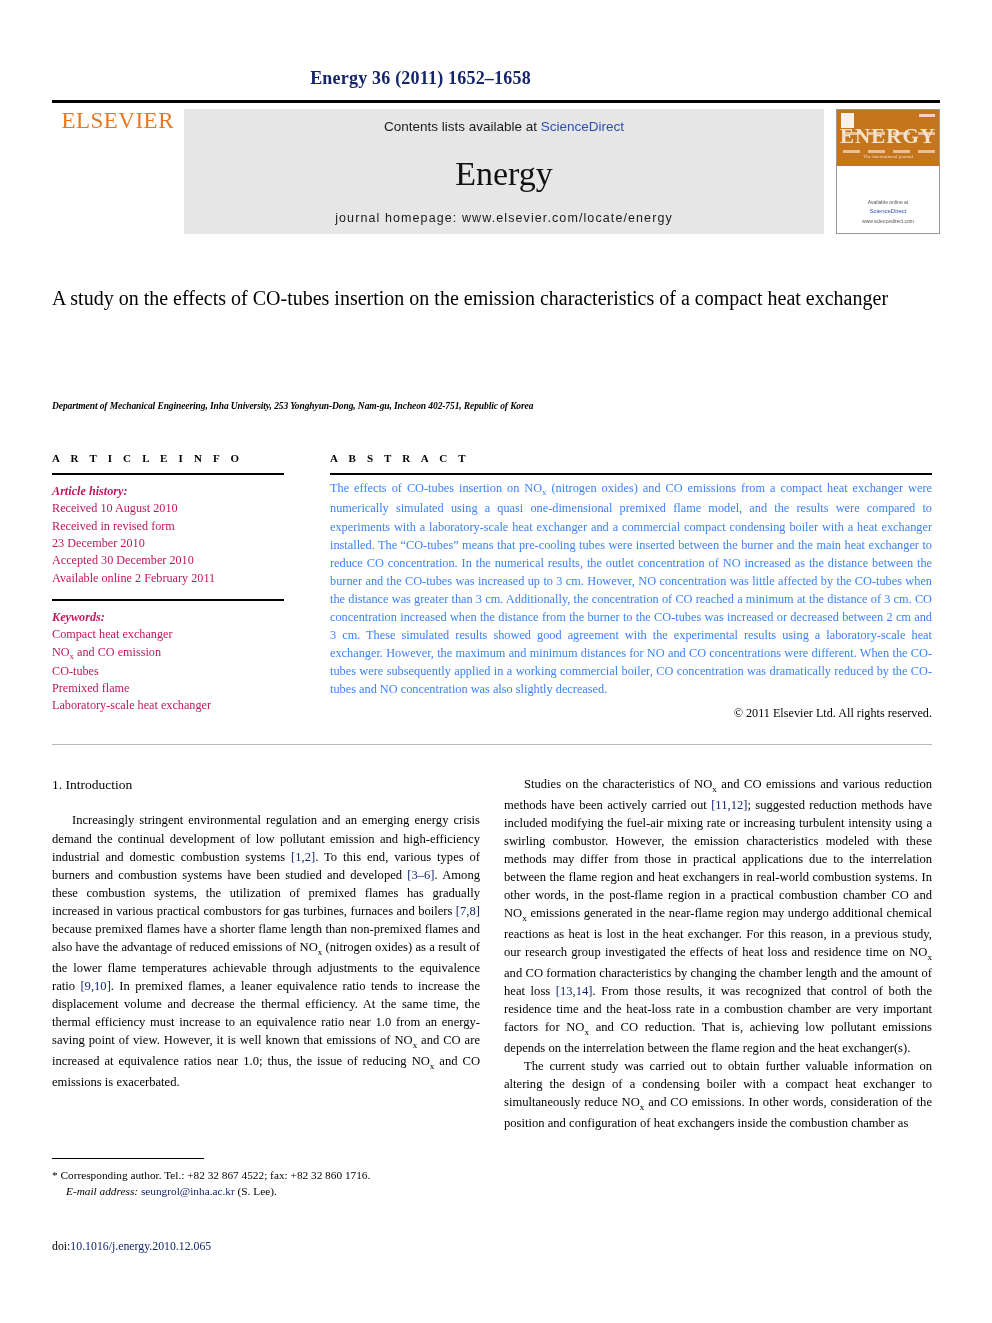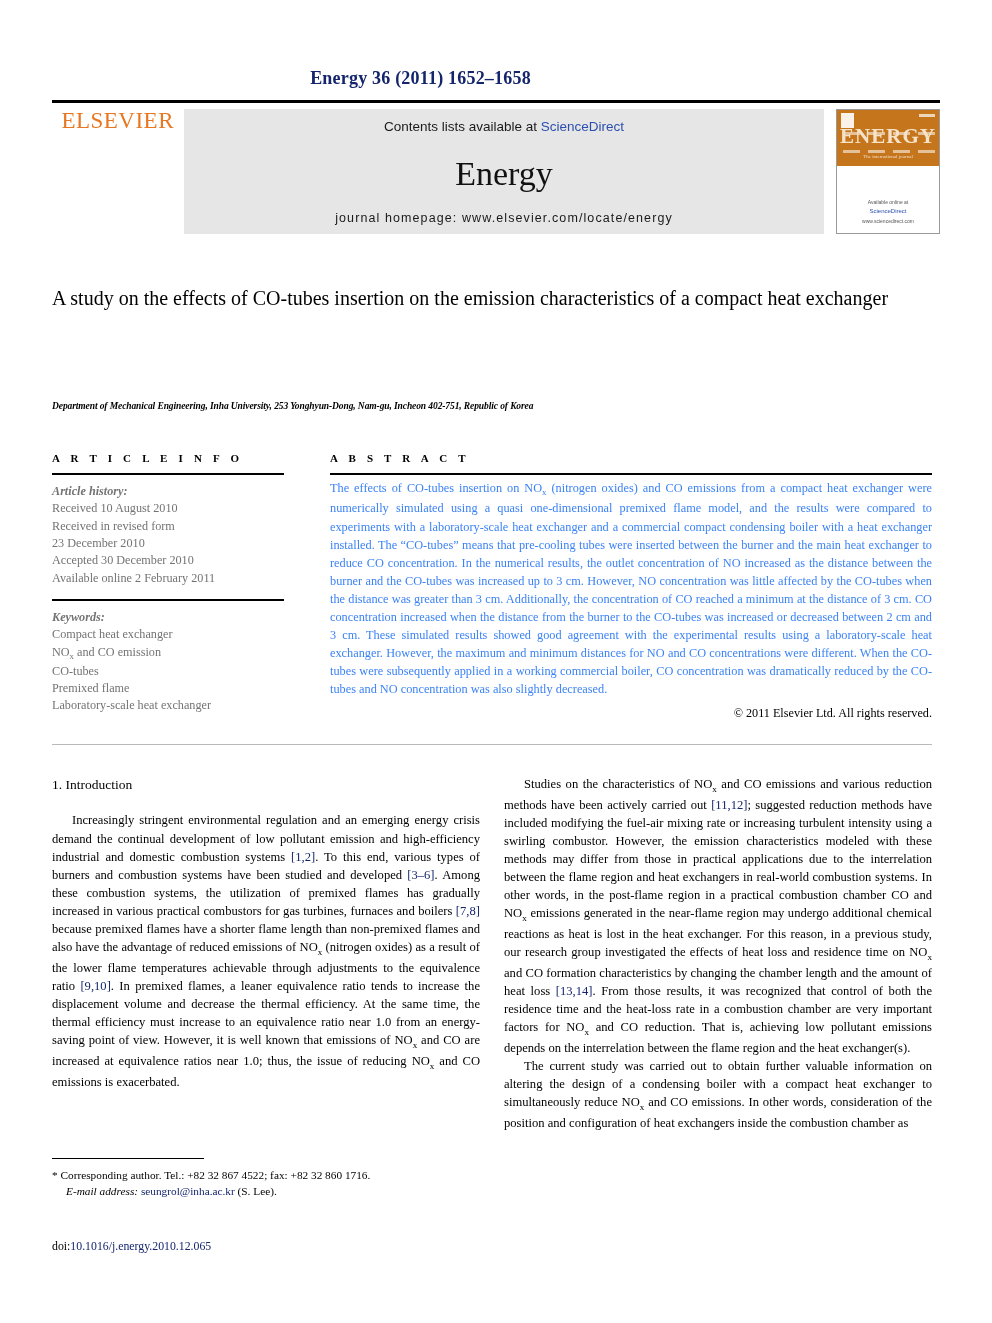--- a/index.html
+++ b/index.html
@@ -248,21 +248,21 @@
   }
   .hr-thin {
     height: 2px;
     background: #000;
     margin-top: 9px;
   }
   .info-group {
     font-family: "Liberation Serif", serif;
     font-size: 12.2px;
     line-height: 1.42;
-    color: #737373;
+    color: #be185d;
     margin-top: 8px;
   }
   .info-group .gl {
     font-style: italic;
     font-weight: bold;
   }
   .info-group div { white-space: nowrap; }
   .hr-thin.second { margin-top: 12px; }
 
   .abstract-text {

